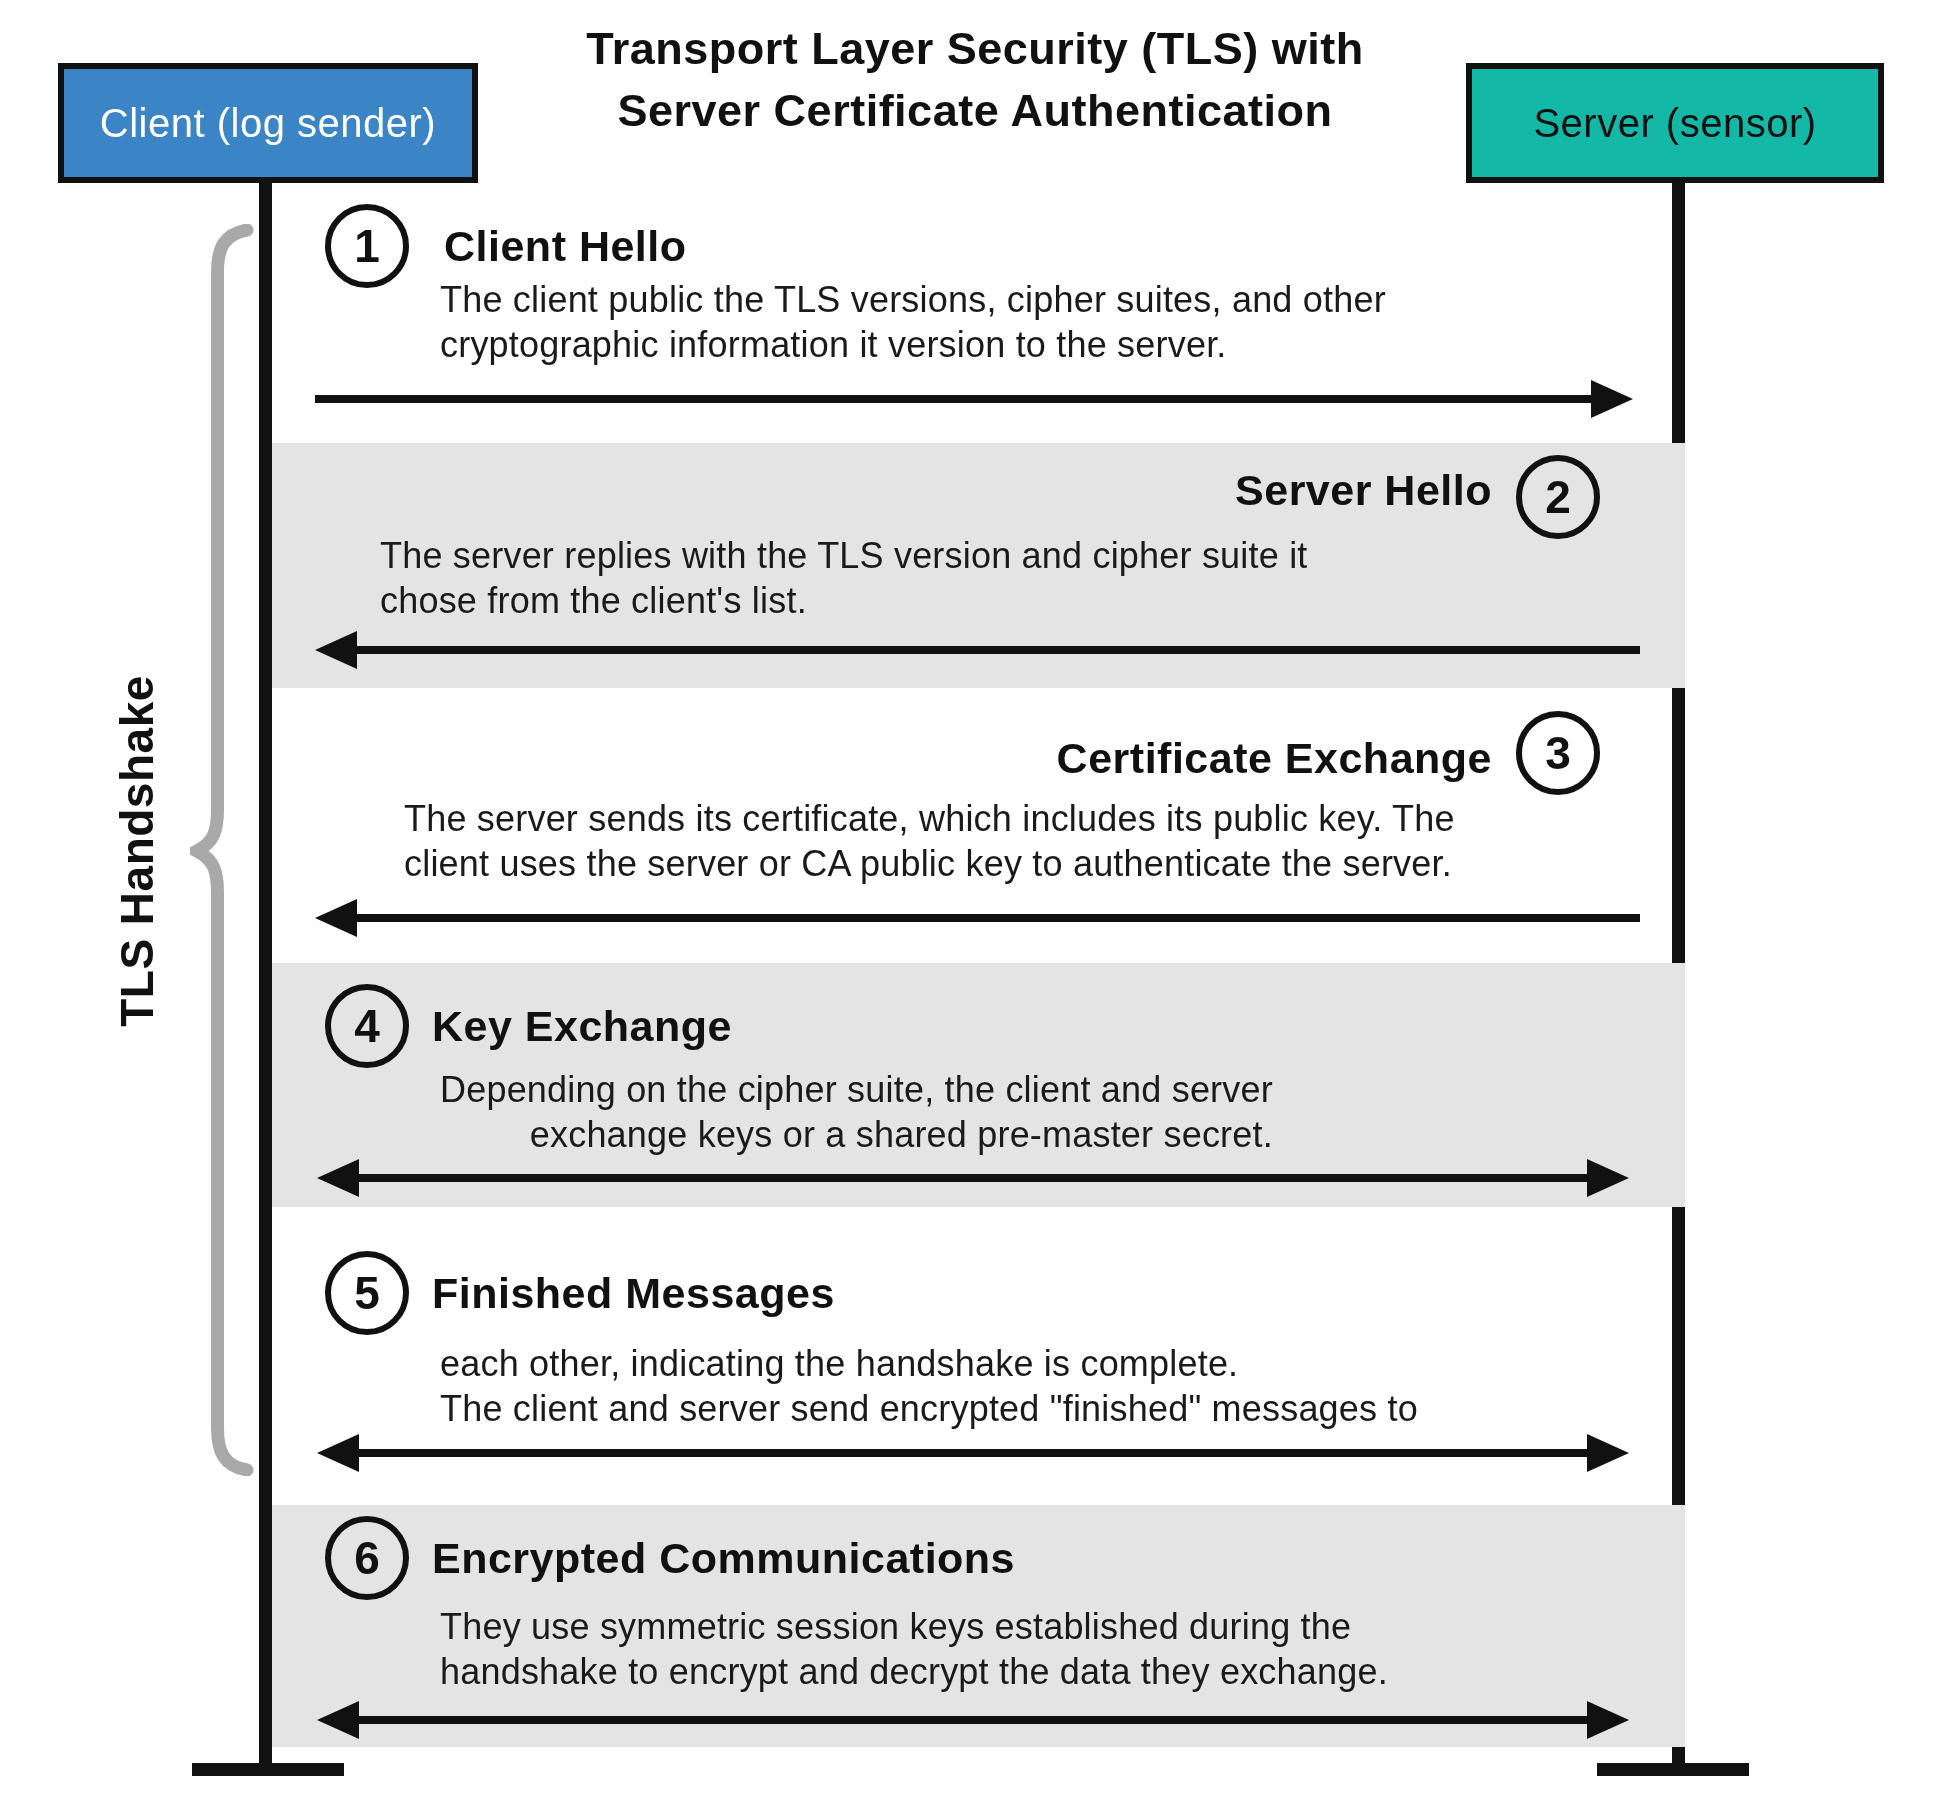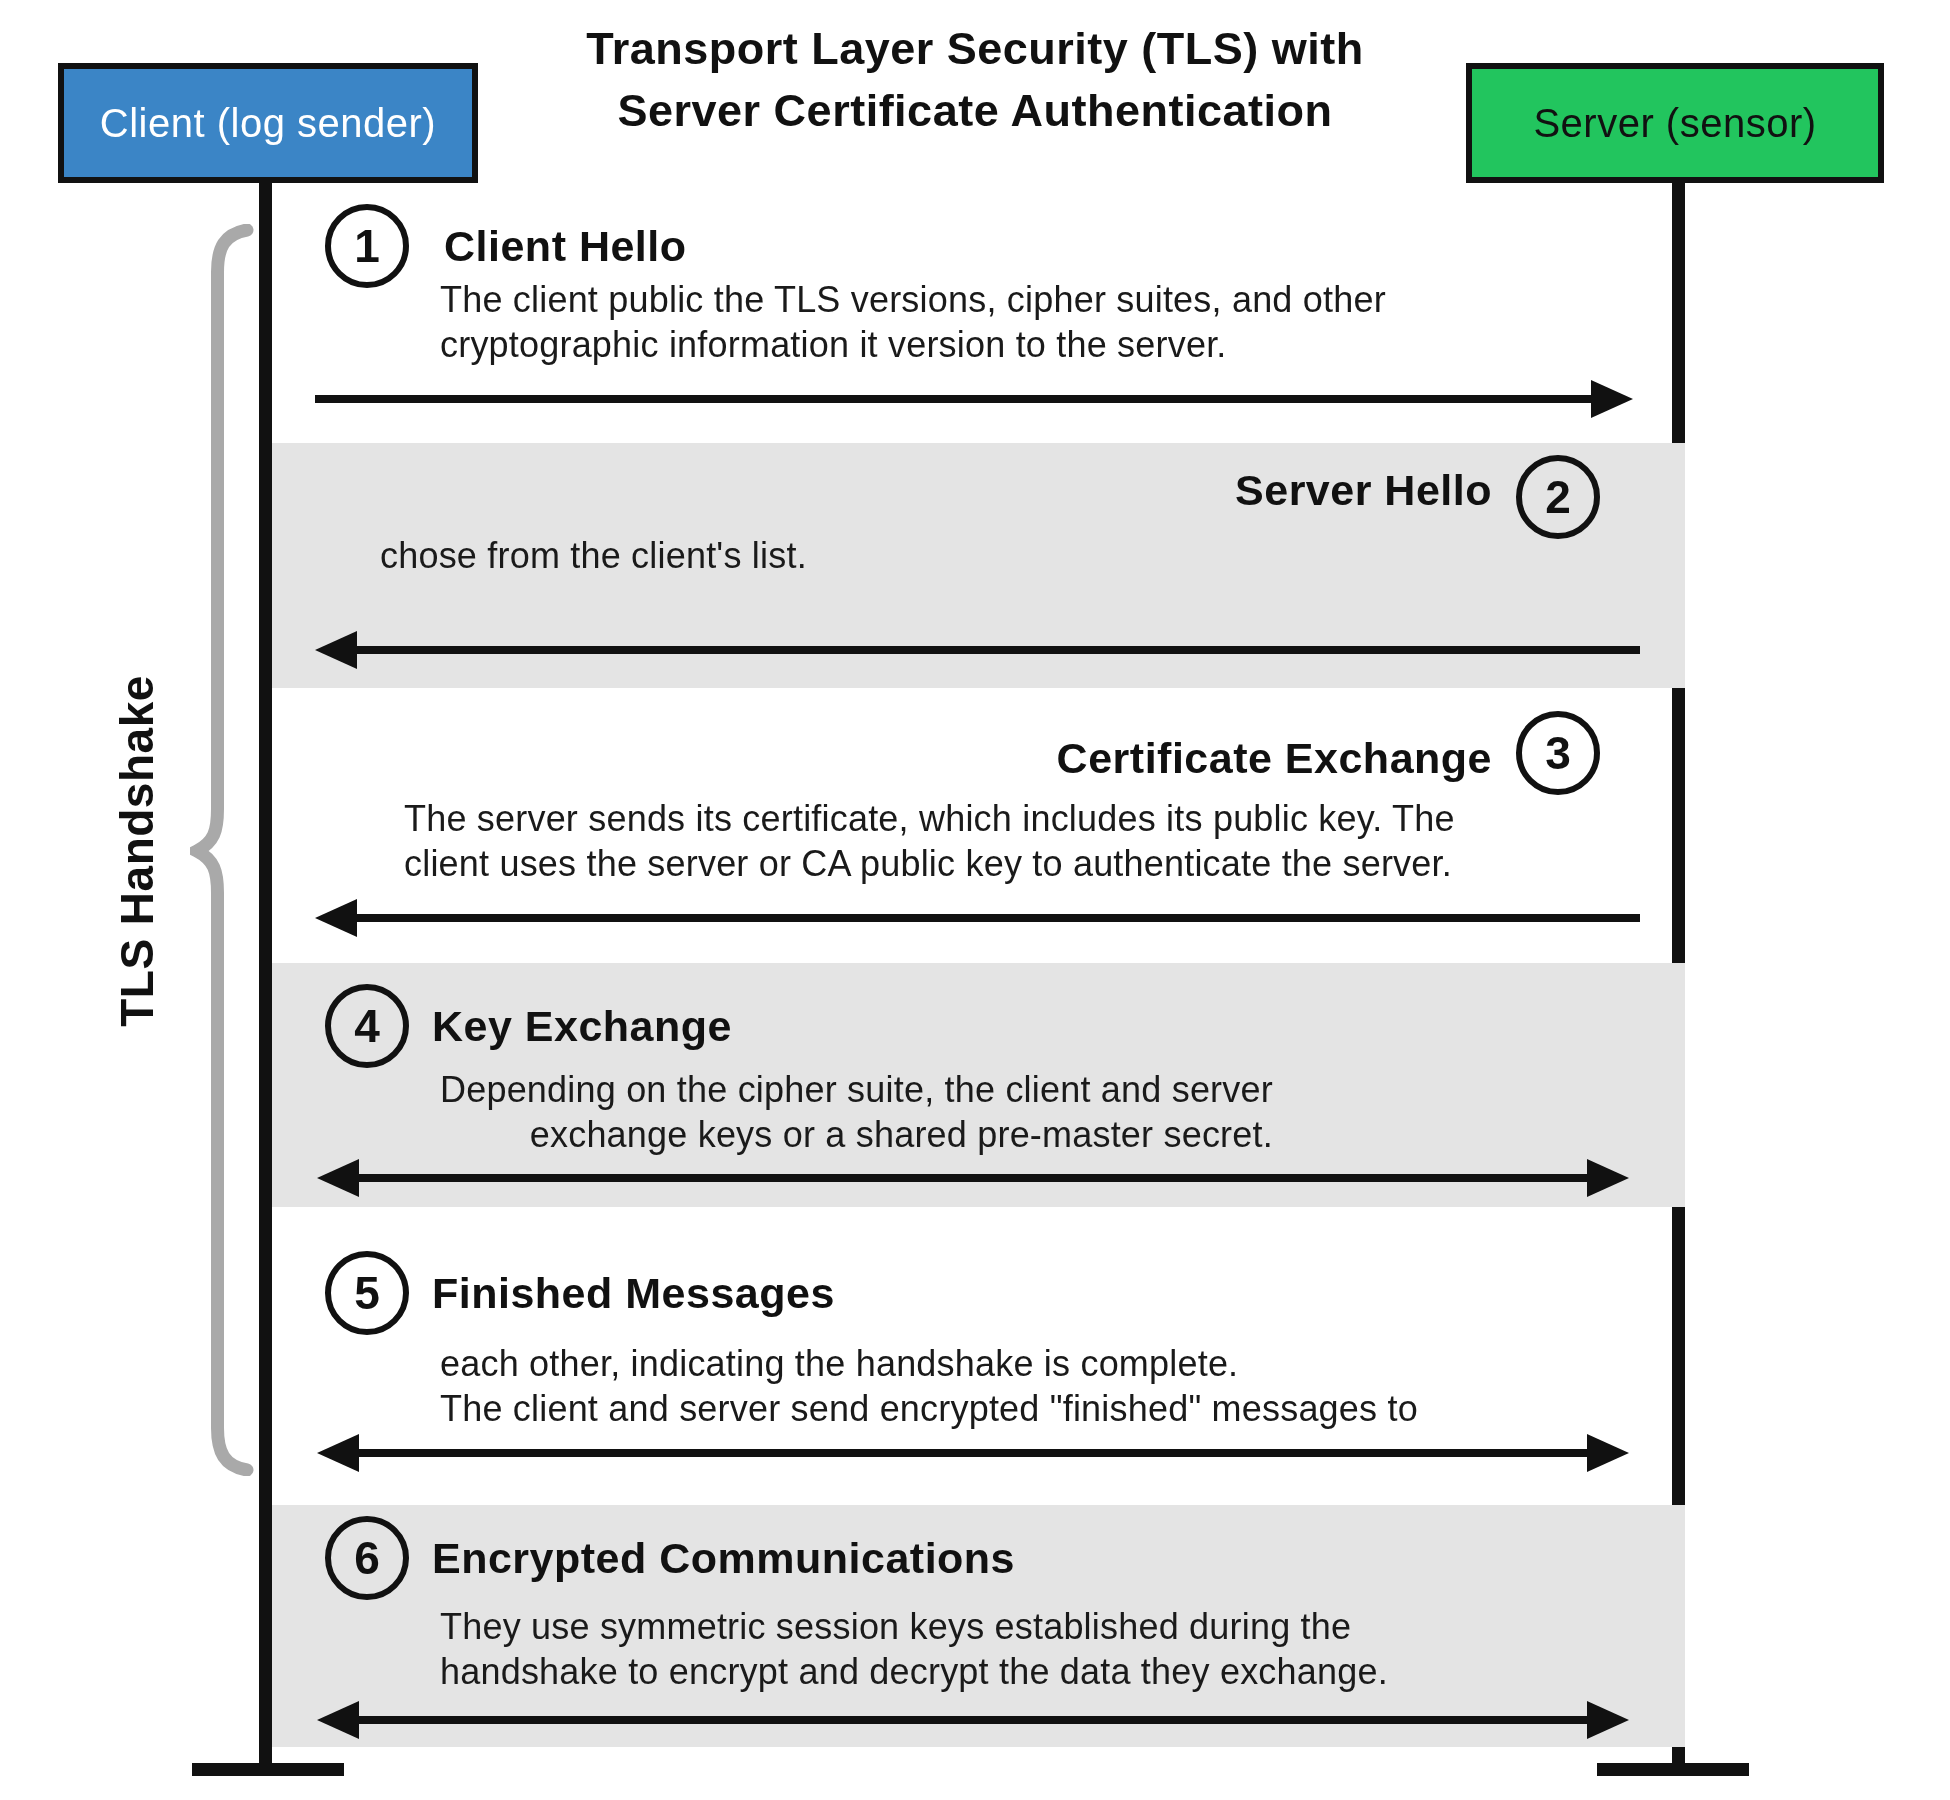--- a/index.html
+++ b/index.html
@@ -9,21 +9,21 @@
   }
 
   
   #title { position:absolute; left:0; right:0; top:18px; text-align:center;
     font-size:45px; font-weight:700; line-height:62px; letter-spacing:0.5px; }
 
   
   .actor { position:absolute; display:flex; align-items:center; justify-content:center;
     border:6px solid #111111; font-size:40px; letter-spacing:0.5px; box-sizing:border-box; }
   #actor-client { left:58px; top:63px; width:420px; height:120px; background:#3b85c6; color:#ffffff; }
-  #actor-server { left:1466px; top:63px; width:418px; height:120px; background:#22c55e; color:#111111; }
+  #actor-server { left:1466px; top:63px; width:418px; height:120px; background:#14b8a6; color:#111111; }
 
   
   .lifeline { position:absolute; width:13px; background:#111111; top:180px; height:1596px; }
   #client-lifeline { left:259px; }
   #server-lifeline { left:1672px; }
   .foot { position:absolute; height:13px; width:152px; background:#111111; top:1763px; }
   #client-foot { left:192px; }
   #server-foot { left:1597px; }
 
   
@@ -112,20 +112,21 @@
     <div>The client public the TLS versions, cipher suites, and other</div>
     <div>cryptographic information it version to the server.</div>
   </div>
   <div class="arrow" id="a1">
       <span class="ah right"></span>
     </div>
 
   <div class="circle" id="c2">2</div>
   <div class="heading" id="h2">Server Hello</div>
   <div class="desc" id="d2">
+    <div>The server replies with the TLS version and cipher suite it</div>
     <div>chose from the client's list.</div>
   </div>
   <div class="arrow" id="a2">
       <span class="ah left"></span>
     </div>
 
   <div class="circle" id="c3">3</div>
   <div class="heading" id="h3">Certificate Exchange</div>
   <div class="desc" id="d3">
     <div>The server sends its certificate, which includes its public key. The</div>

